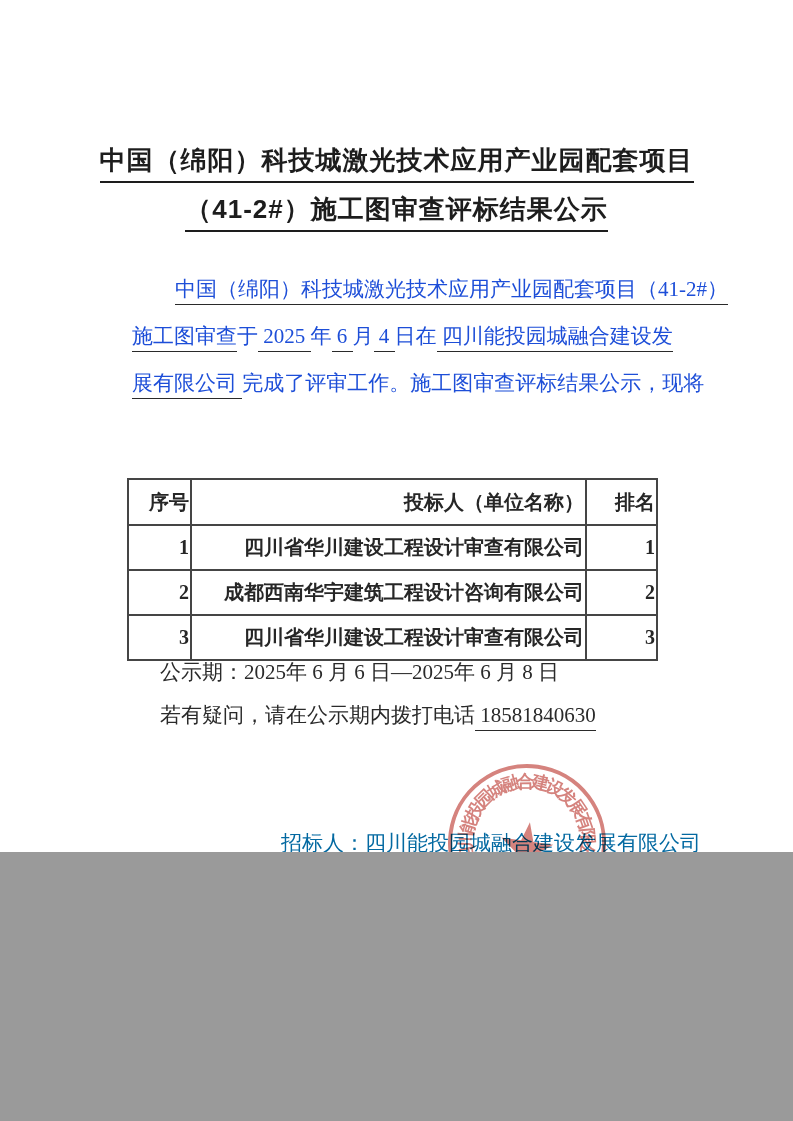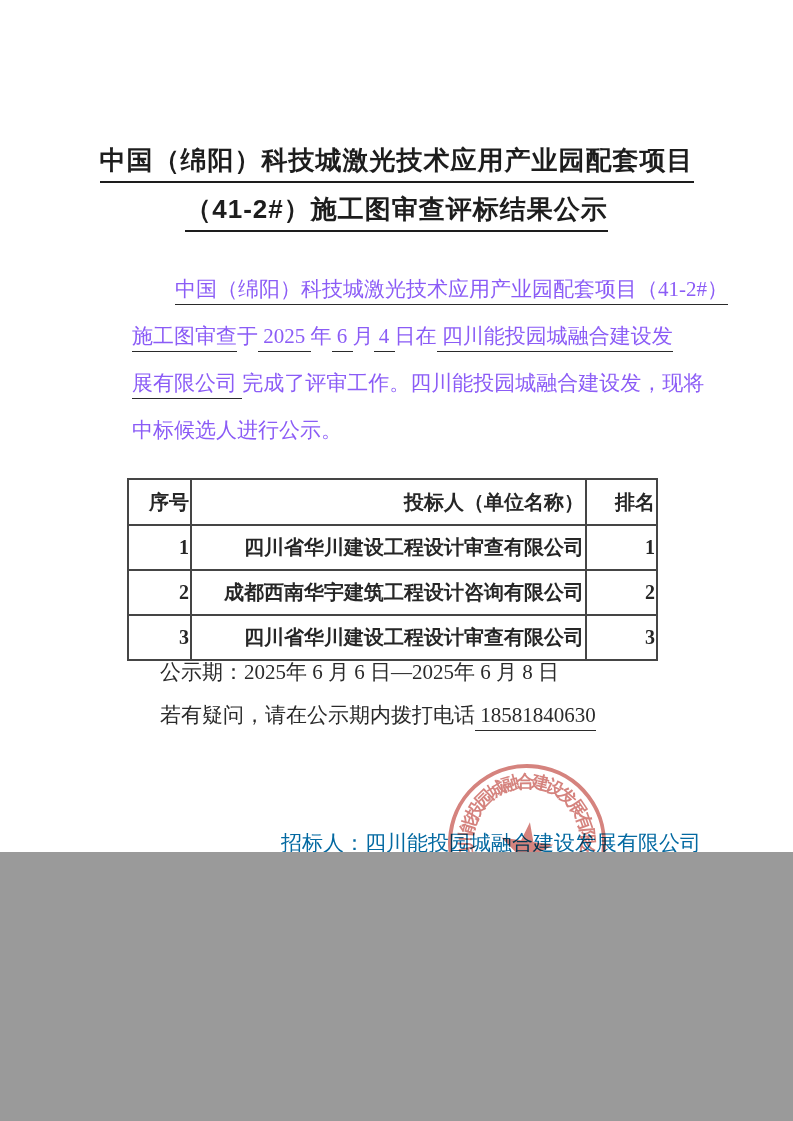--- a/index.html
+++ b/index.html
@@ -24,21 +24,21 @@
   }
   .title-line .tu {
     border-bottom:2px solid #1d1d1d;
     padding-bottom:6px;
   }
   #title1 { top:143px; }
   #title2 { top:192px; }
   
   .paragraph {
     position:absolute; left:132px; top:269px; width:565px;
-    font-size:21px; color:#8b5cf6;
+    font-size:21px; color:#1d4ed8;
   }
   .para-line {
     height:47px; line-height:40px;
     white-space:nowrap;
   }
   .para-line.indent { padding-left:43px; }
   .u {
     border-bottom:1.8px solid #2a2a2a;
     padding-bottom:3px;
   }
@@ -97,22 +97,21 @@
   <div class="title-line" id="title1">
     <span class="tu">中国（绵阳）科技城激光技术应用产业园配套项目</span>
   </div>
   <div class="title-line" id="title2">
     <span class="tu">（41-2#）施工图审查评标结果公示</span>
   </div>
 
   <div class="paragraph" id="paragraph">
       <div class="para-line indent"><span class="u">中国（绵阳）科技城激光技术应用产业园配套项目（41-2#）</span></div>
       <div class="para-line"><span class="u">施工图审查</span><span>于</span><span class="u"> 2025 </span><span>年</span><span class="u"> 6 </span><span>月</span><span class="u"> 4 </span><span>日在</span><span class="u"> 四川能投园城融合建设发</span></div>
-      <div class="para-line"><span class="u">展有限公司 </span><span>完成了评审工作。四川能投园城融合建设发，现将</span></div>
-      <div class="para-line"><span>中标候选人进行公示。</span></div>
+      <div class="para-line"><span class="u">展有限公司 </span><span>完成了评审工作。施工图审查评标结果公示，现将</span></div>
     </div>
 
   <table class="bid-table">
     <colgroup>
       <col class="col-idx">
         <col class="col-name">
         <col class="col-rank">
     </colgroup>
     <thead>
       <tr>

